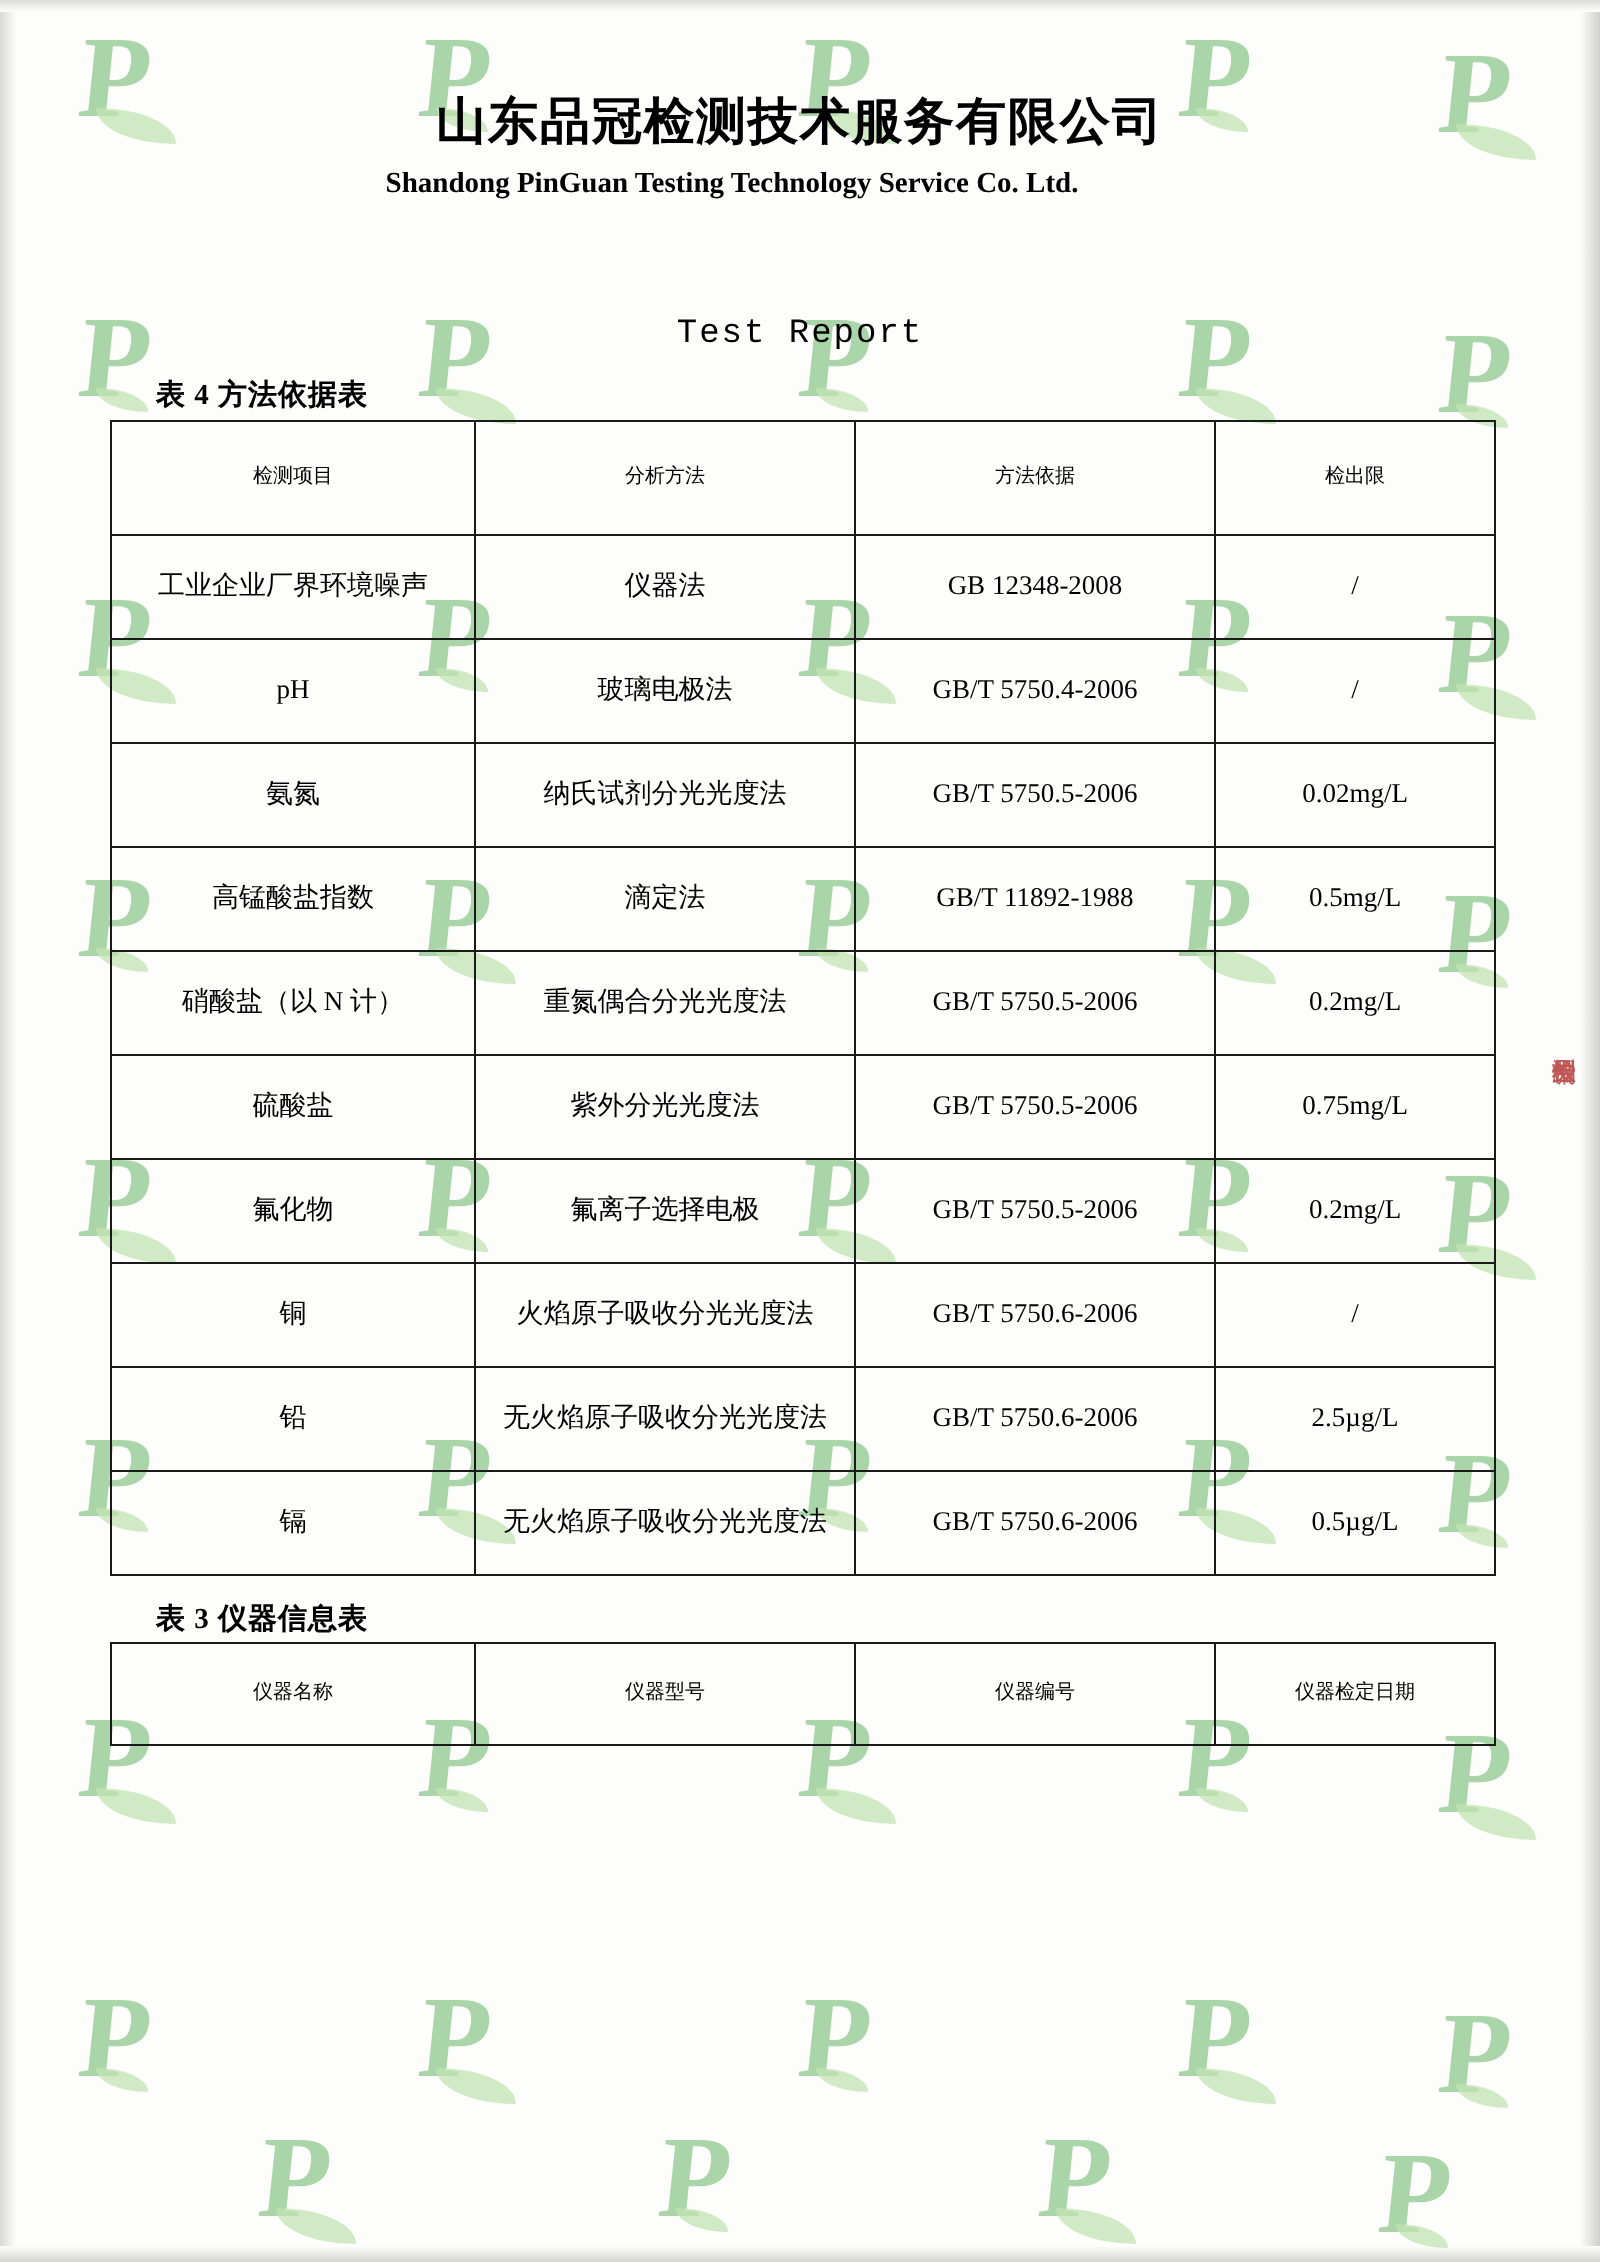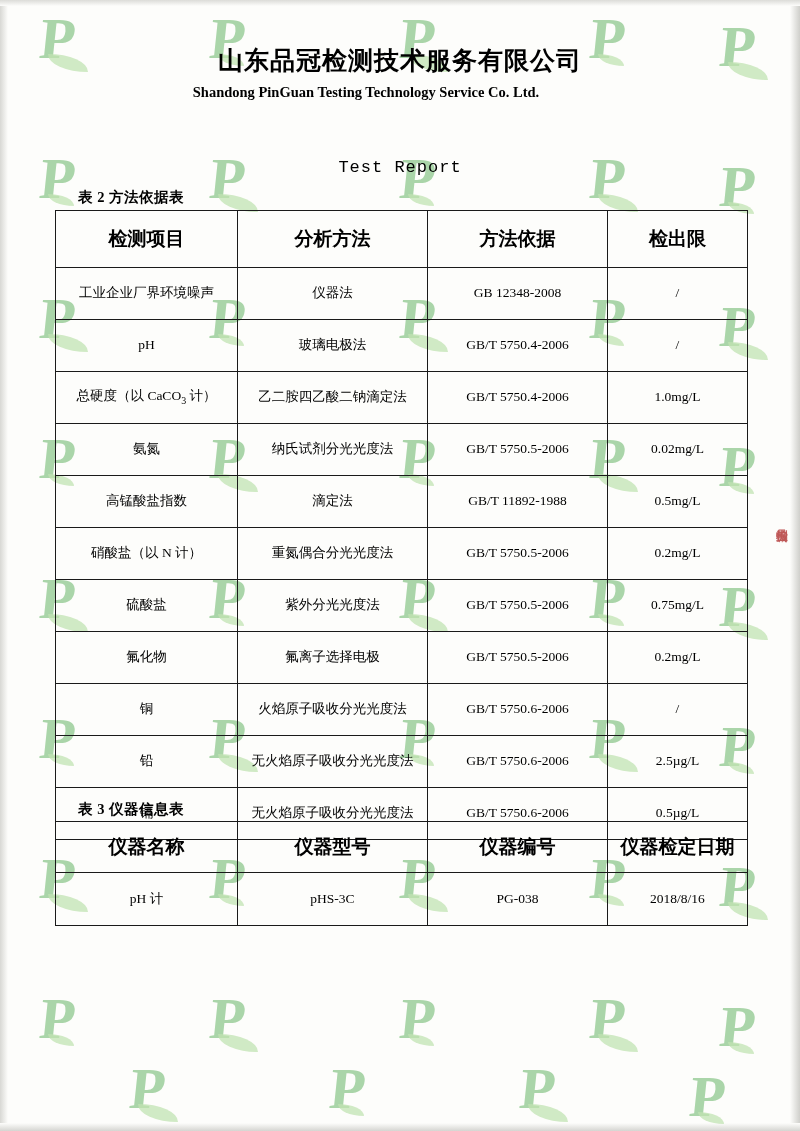--- a/index.html
+++ b/index.html
@@ -139,22 +139,22 @@
   }
   table.doc-table td, table.doc-table th {
     border: 1px solid #1a1a1a;
     text-align: center;
     vertical-align: middle;
     font-size: 13.5px;
     padding: 2px 4px;
     line-height: 1.25;
   }
   table.doc-table th {
-    font-weight: bold;
-    font-size: 19px;
+    font-weight: normal;
+    font-size: 10px;
     margin-top: 47px;
   }
 
   #methods-table {
     left: 55px;
     top: 210px;
     width: 692px;
   }
   #methods-table th { height: 52px; }
   #methods-table td { height: 47px; }
@@ -381,21 +381,21 @@
       <div class="watermark" style="left: 690px; top: 1068px;">
         <div class="wm-p" style="color: rgb(58, 160, 58);">P</div>
         <div class="wm-leaf small" style="left: 8px; top: 44px;"></div>
       </div>
     </div>
 
   <div class="company-cn">山东品冠检测技术服务有限公司</div>
   <div class="company-en">Shandong PinGuan Testing Technology Service Co. Ltd.</div>
   <div class="report-title-en">Test Report</div>
 
-  <div class="section-caption" id="caption-methods">表 2 方法依据表</div>
+  <div class="section-caption" id="caption-methods">表 4 方法依据表</div>
   <table class="doc-table" id="methods-table">
     <colgroup>
       <col style="width:182px">
       <col style="width:190px">
       <col style="width:180px">
       <col style="width:140px">
     </colgroup>
     <thead>
       <tr>
           <th>检测项目</th>
@@ -409,26 +409,20 @@
           <td>工业企业厂界环境噪声</td>
           <td>仪器法</td>
           <td>GB 12348-2008</td>
           <td>/</td>
         </tr>
         <tr>
           <td>pH</td>
           <td>玻璃电极法</td>
           <td>GB/T 5750.4-2006</td>
           <td>/</td>
-        </tr>
-        <tr>
-          <td>总硬度（以 CaCO<span class="sub">3</span> 计）</td>
-          <td>乙二胺四乙酸二钠滴定法</td>
-          <td>GB/T 5750.4-2006</td>
-          <td>1.0mg/L</td>
         </tr>
         <tr>
           <td>氨氮</td>
           <td>纳氏试剂分光光度法</td>
           <td>GB/T 5750.5-2006</td>
           <td>0.02mg/L</td>
         </tr>
         <tr>
           <td>高锰酸盐指数</td>
           <td>滴定法</td>
@@ -484,25 +478,19 @@
     </colgroup>
     <thead>
       <tr>
           <th>仪器名称</th>
           <th>仪器型号</th>
           <th>仪器编号</th>
           <th>仪器检定日期</th>
         </tr>
     </thead>
     <tbody>
-        <tr>
-          <td>pH 计</td>
-          <td>pHS-3C</td>
-          <td>PG-038</td>
-          <td>2018/8/16</td>
-        </tr>
       </tbody>
   </table>
 
   <div class="side-note">检测报告编号</div>
 
 
 </div>
 
 </body></html>

